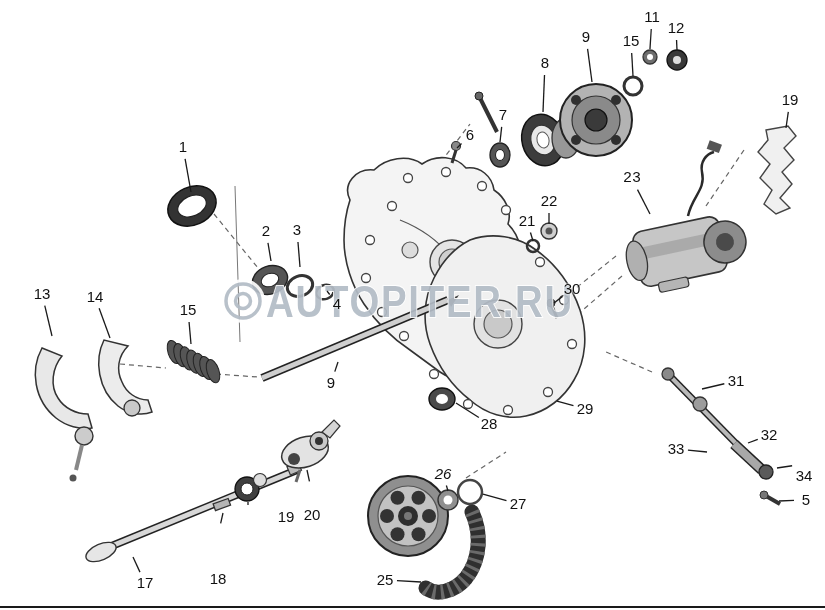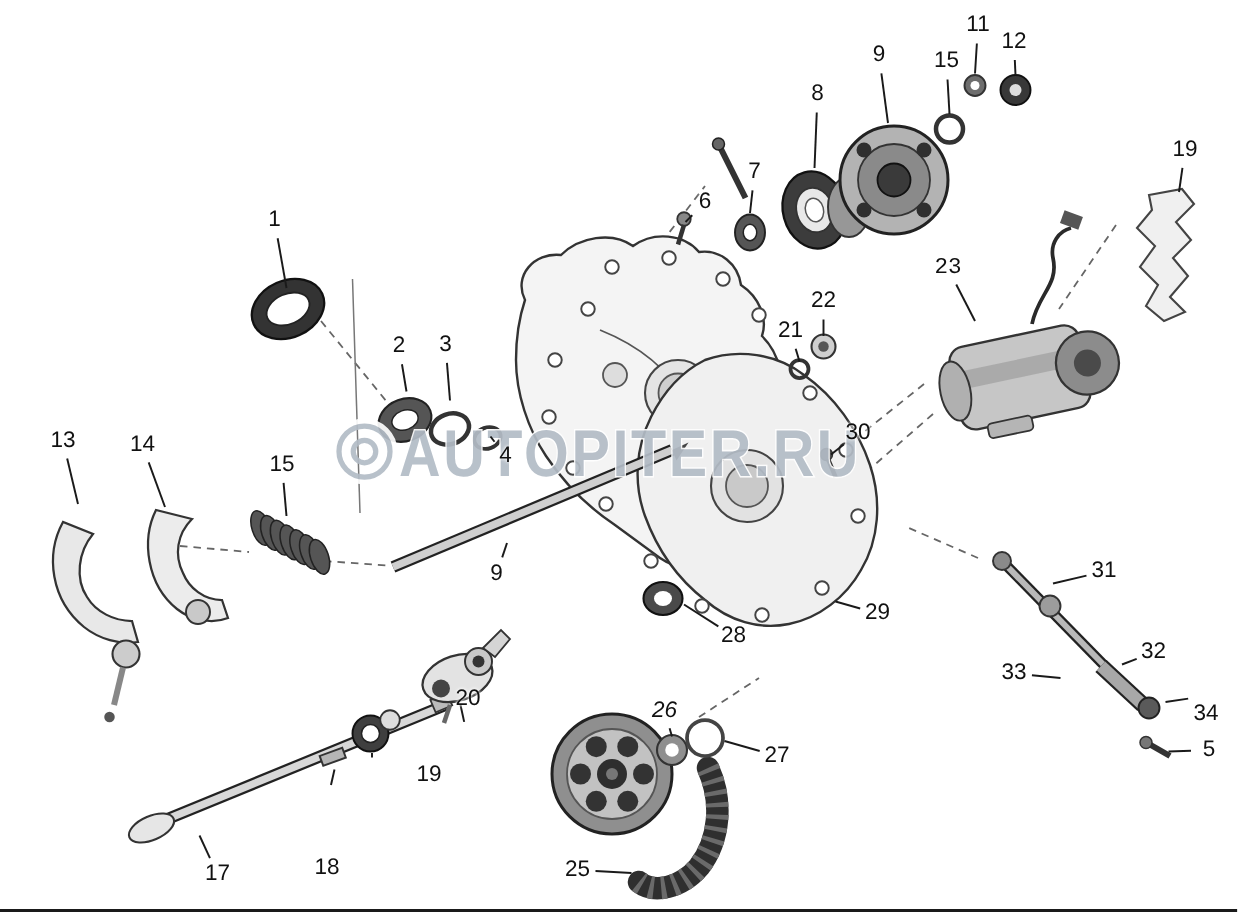--- a/index.html
+++ b/index.html
@@ -315,21 +315,21 @@
       <div class="callout" style="left: 631px; top: 41px;">15</div>
       <div class="callout" style="left: 652px; top: 17px;">11</div>
       <div class="callout" style="left: 676px; top: 28px;">12</div>
       <div class="callout" style="left: 42px; top: 294px;">13</div>
       <div class="callout" style="left: 95px; top: 297px;">14</div>
       <div class="callout" style="left: 188px; top: 310px;">15</div>
       <div class="callout" style="left: 331px; top: 383px;">9</div>
       <div class="callout" style="left: 145px; top: 583px;">17</div>
       <div class="callout" style="left: 218px; top: 535px; margin-top: 44px;">18</div>
       <div class="callout" style="left: 248px; top: 517px; margin-left: 38px;">19</div>
-      <div class="callout" style="left: 312px; top: 466px;">20</div>
+      <div class="callout" style="left: 312px; top: 515px;">20</div>
       <div class="callout" style="left: 527px; top: 221px;">21</div>
       <div class="callout" style="left: 549px; top: 201px;">22</div>
       <div class="callout" style="left: 632px; top: 179px; font-family: Liberation Mono, monospace;">23</div>
       <div class="callout" style="left: 790px; top: 100px;">19</div>
       <div class="callout" style="left: 385px; top: 580px;">25</div>
       <div class="callout" style="left: 443px; top: 474px; font-style: italic;">26</div>
       <div class="callout" style="left: 518px; top: 504px;">27</div>
       <div class="callout" style="left: 489px; top: 424px;">28</div>
       <div class="callout" style="left: 585px; top: 409px;">29</div>
       <div class="callout" style="left: 572px; top: 289px;">30</div>

